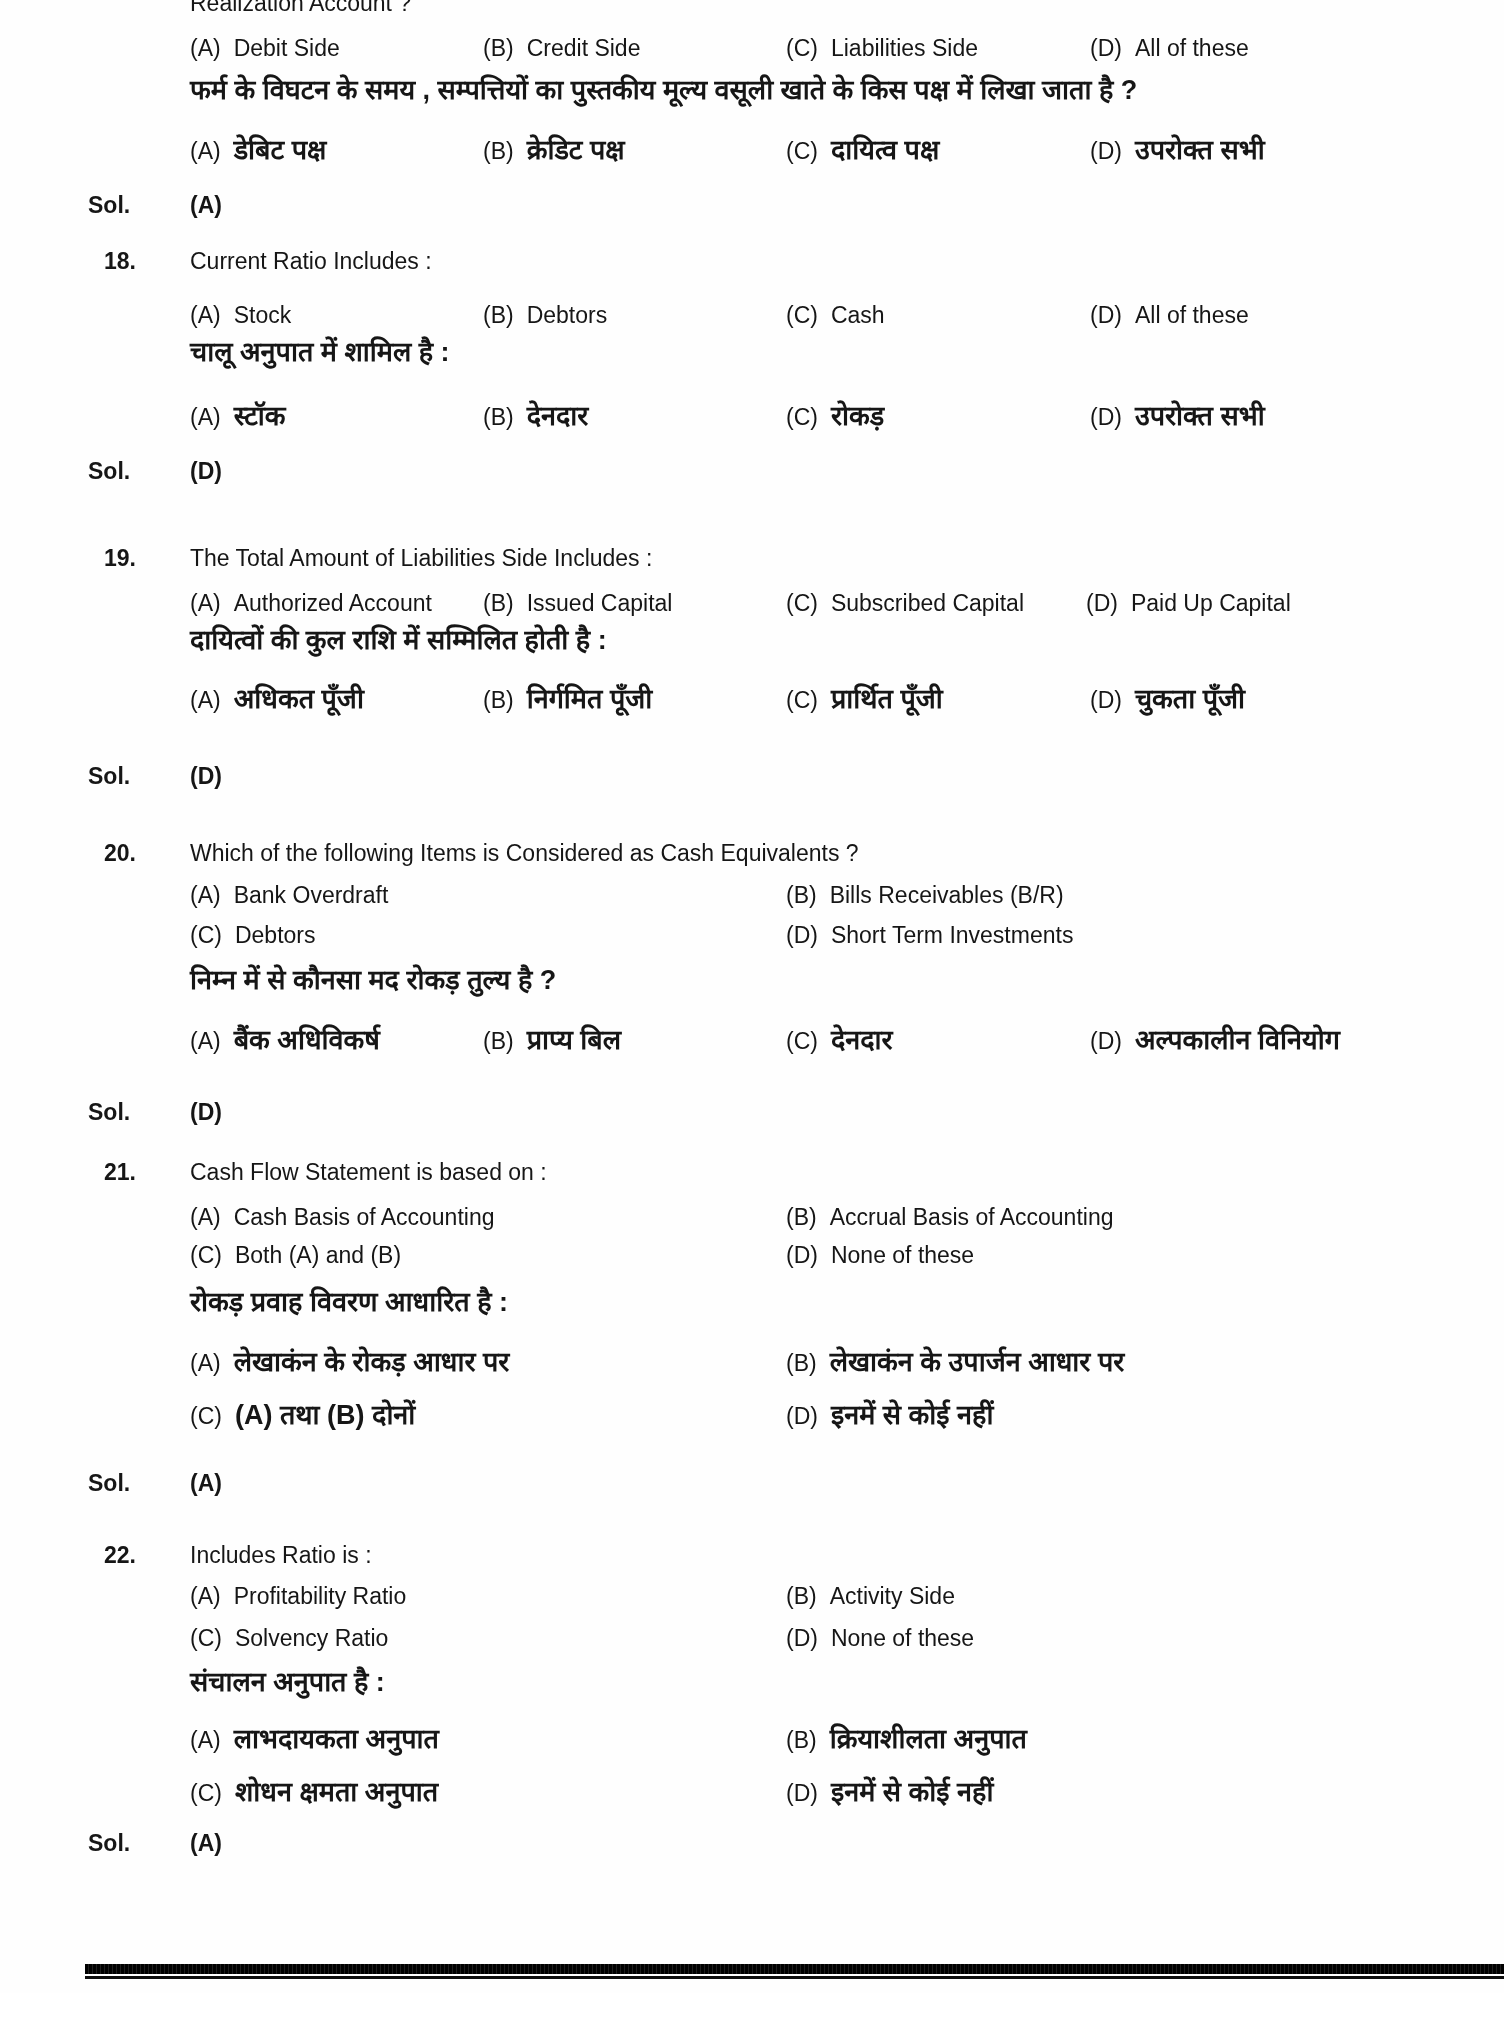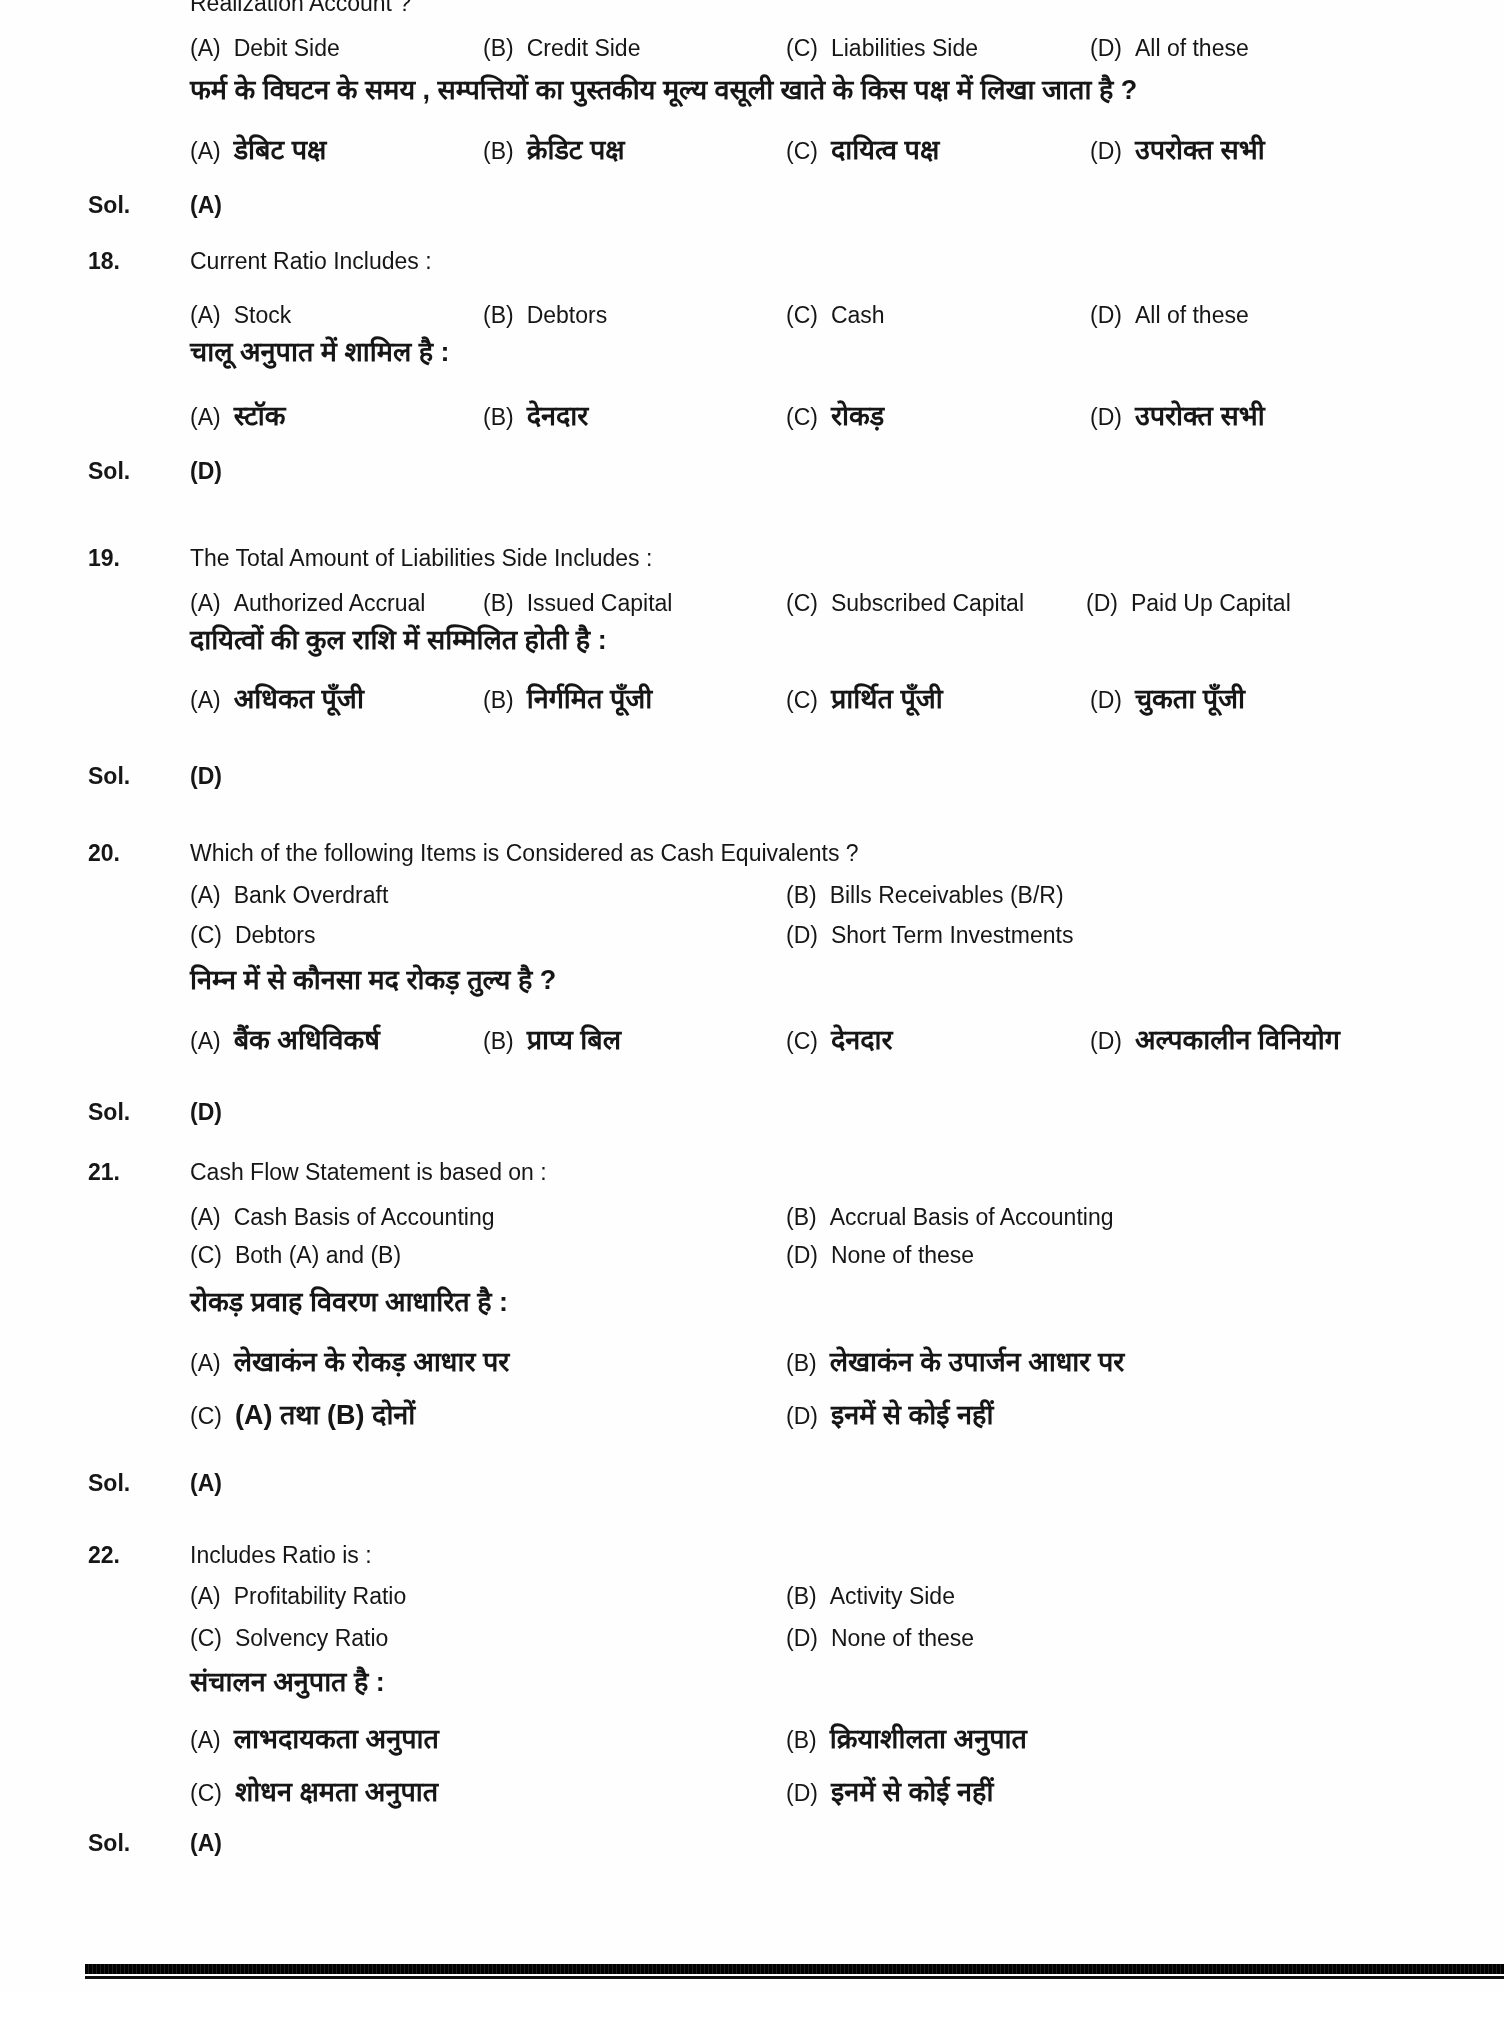--- a/index.html
+++ b/index.html
@@ -9,21 +9,21 @@
     width:1504px; height:1993px;
     background:#fefefe;
     overflow:hidden;
     font-family:"Liberation Sans","DejaVu Sans",sans-serif;
     color:#161616;
   }
   .row { position:absolute; left:0; width:100%; height:0; }
   .en  { font-size:23px; line-height:28px; }
   .hi-t{ font-size:27px; line-height:38px; font-weight:700;text-align:right; }
   .num {
-    position:absolute; left:88px; top:0;
+    position:absolute; left:104px; top:0;
     font-size:23px; line-height:28px; font-weight:700; white-space:nowrap;
   }
   .qtext { position:absolute; left:190px; top:0; white-space:nowrap; }
   .opt {
     position:absolute; top:0; white-space:nowrap;
     display:inline-flex; align-items:baseline;
   }
   .opt .lbl { font-size:23px; line-height:28px; margin-right:13px; font-weight:400; }
   .c0 { left:190px; }  .c1 { left:483px; }  .c2 { left:786px; }  .c3 { left:1090px; }
   .w0 { left:190px; }  .w1 { left:786px; }
@@ -152,21 +152,21 @@
   </section>
 
   <section>
     <div class="row" style="top:544px">
       <span class="num">19.</span>
       <span class="qtext en">The Total Amount of Liabilities Side Includes :</span>
     </div>
     <div class="row" style="top:589px">
       <span class="opt c0">
           <span class="lbl">(A)</span>
-          <span class="en">Authorized Accrual</span>
+          <span class="en">Authorized Account</span>
         </span>
       <span class="opt c1">
           <span class="lbl">(B)</span>
           <span class="en">Issued Capital</span>
         </span>
       <span class="opt c2">
           <span class="lbl">(C)</span>
           <span class="en">Subscribed Capital</span>
         </span>
       <span class="opt c3" style="left:1086px">

